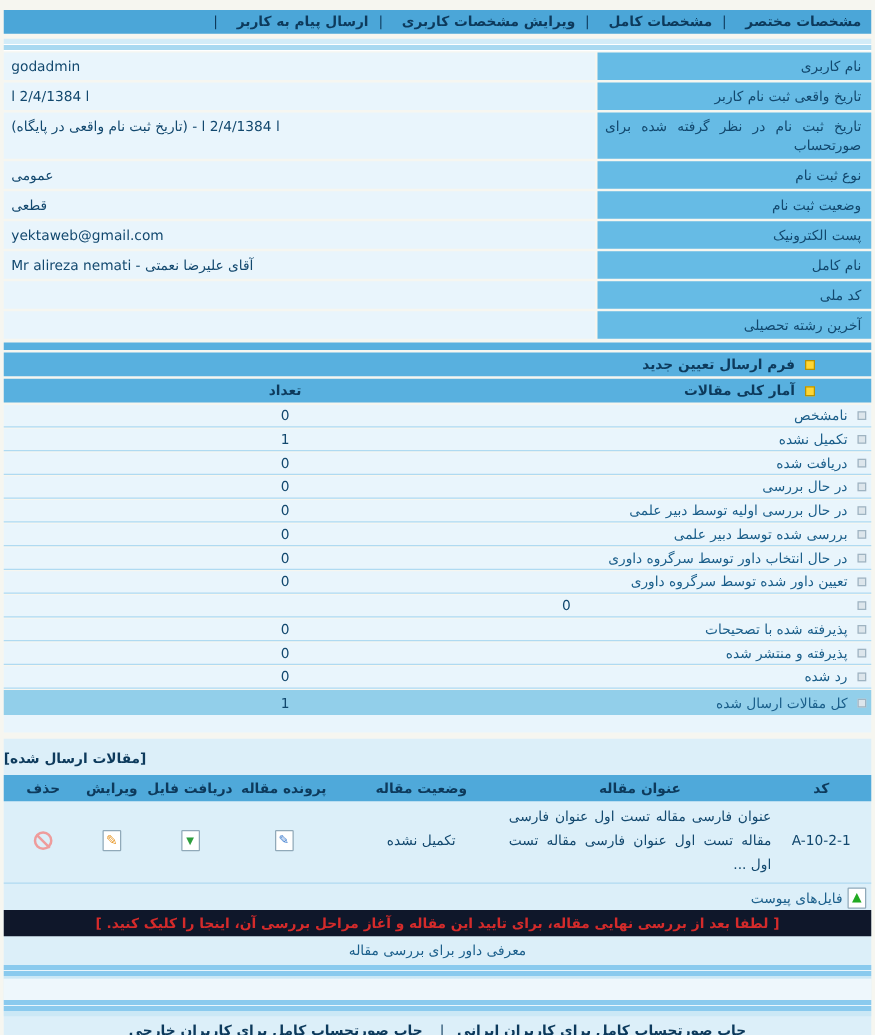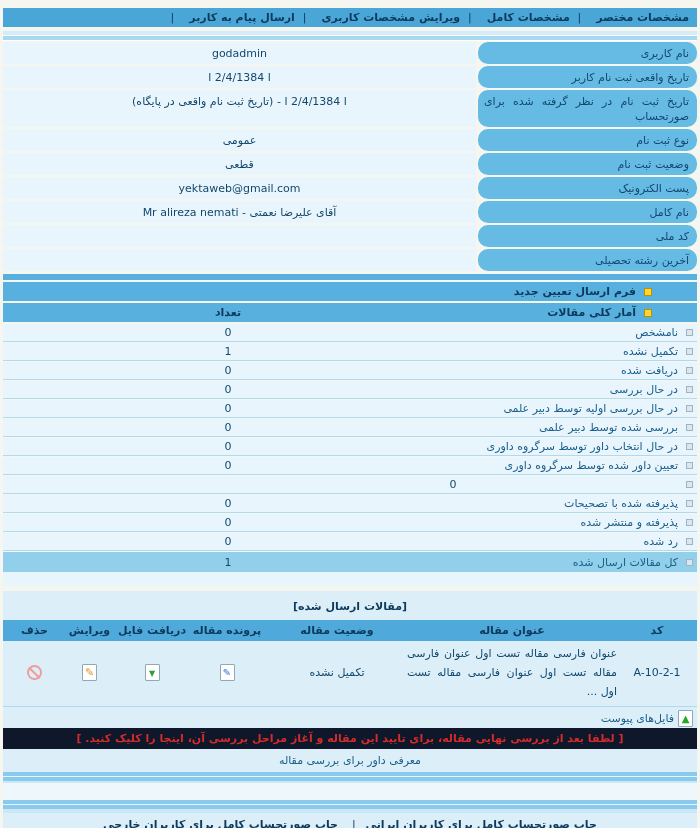--- a/index.html
+++ b/index.html
@@ -36,28 +36,27 @@
 
   
   .profile-row { display: flex; margin-bottom: 2px; }
   .profile-label {
     width: 219px;
     background: #66bbe5;
     padding: 4px 8px 3px 6px;
     text-align: justify;
     line-height: 15px;
     min-height: 19px;
-    border-radius: 10px;
   }
   .profile-value {
     flex: 1;
     background: #e9f5fc;
     margin-left: 0;
     margin-right: 2px;
-    text-align: center;
+    text-align: left;
     padding: 4px 6px 3px 6px;
     line-height: 15px;
     min-height: 19px;
   }
 
   
   .section-strip { height: 6px; background: #58b0df; margin: 3px 0 2px 0; }
   .section-row {
     background: #58b0df;
     display: flex;
@@ -95,21 +94,21 @@
     display: flex;
     align-items: center;
     height: 20px;
     padding-right: 4px;
   }
   .stat-gap { height: 14px; background: #e9f5fc; margin-bottom: 5px; }
 
   
   .lower { background: #dceff9; padding-bottom: 4px; }
   .articles-title {
-    text-align: center;
+    text-align: left;
     font-weight: bold;
     padding: 9px 0 7px 0;
     color: #0d3a5c;
   }
   .atable-header {
     background: #4fa9da;
     display: flex;
     align-items: center;
     height: 21px;
     font-weight: bold;

